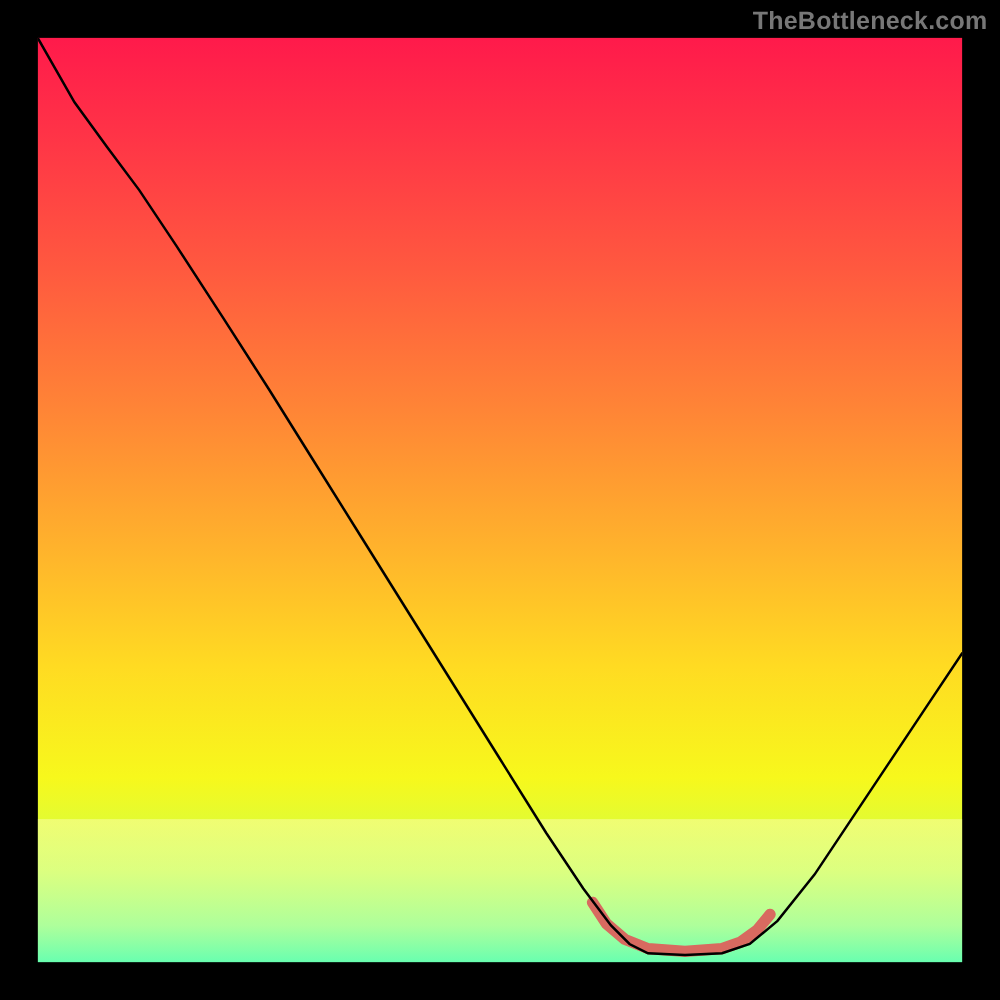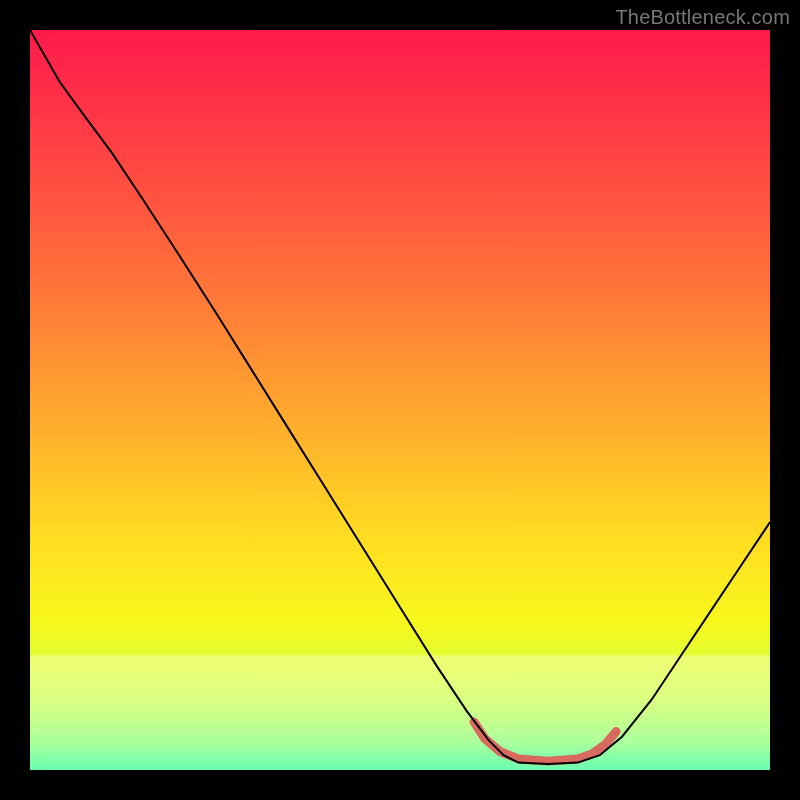--- a/index.html
+++ b/index.html
@@ -25,21 +25,21 @@
     width: 740px;
     height: 740px;
     overflow: hidden;
   }
   .watermark {
     position: absolute;
     top: 6px;
     right: 10px;
     color: #777;
     font-size: 20px;
-    font-weight: 400;
+    font-weight: 700;
     letter-spacing: 0.2px;
   }
   svg { display: block; }
 </style>
 </head>
 <body>
 
 <div class="frame">
   <div class="watermark">TheBottleneck.com</div>
   <div class="plot">

